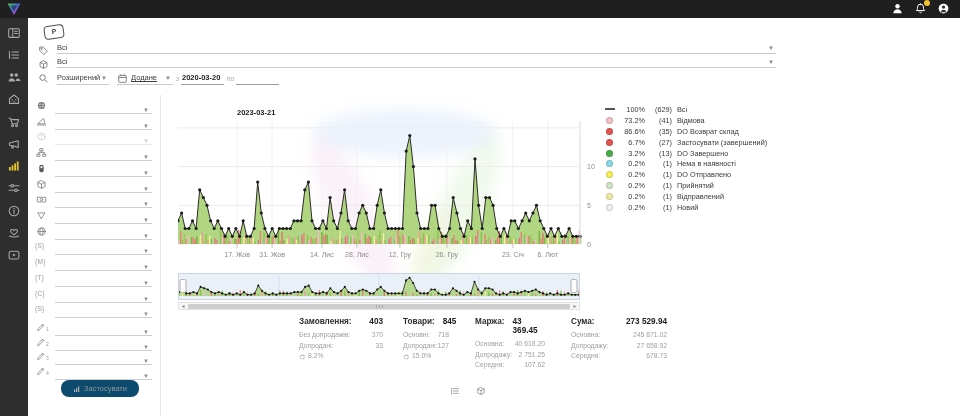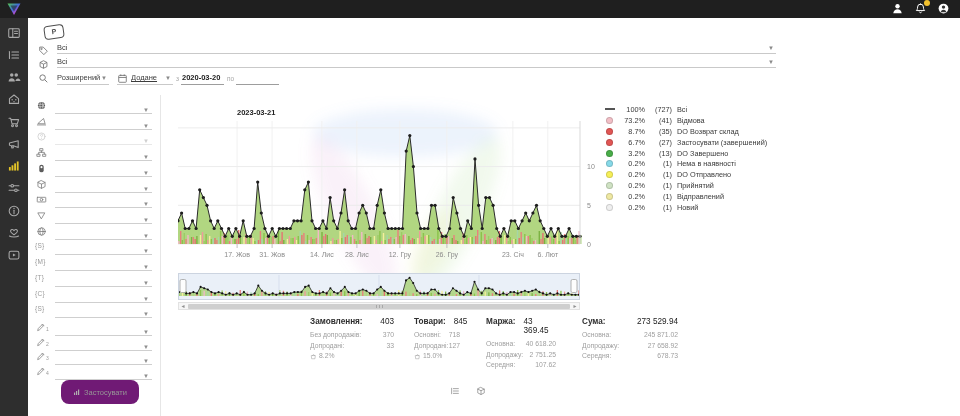--- a/index.html
+++ b/index.html
@@ -34,21 +34,21 @@
   
   .panel{position:absolute;left:28px;top:95px;width:132px;height:321px;background:#fff;border-right:1px solid #e6e6e6;z-index:6;}
   .prow{position:absolute;left:0;width:132px;height:15px;}
   .prow .picon{position:absolute;left:8px;top:0;width:11px;height:11px;color:#7f7f7f;}
   .prow .picon svg{display:block;width:100%;height:100%;}
   .prow .brace{position:absolute;left:7px;top:1px;font-size:6.5px;color:#9a9a9a;letter-spacing:.3px;}
   .prow .pline{position:absolute;left:27px;right:8px;bottom:1px;border-bottom:1px solid #cfcfcf;}
   .prow .pcaret{position:absolute;right:11px;bottom:2px;font-size:6px;color:#8f8f8f;}
   .prow.disabled .picon,.prow.disabled .pcaret{color:#cfcfcf;}
   .prow.disabled .pline{border-bottom-color:#e8e8e8;}
-  .applybtn{position:absolute;left:33px;top:285px;width:78px;height:24px;border:none;border-radius:8px;background:#701a75;color:#979797;font-size:7.5px;font-family:"Liberation Sans",sans-serif;display:flex;align-items:center;justify-content:center;gap:3px;cursor:pointer;}
+  .applybtn{position:absolute;left:33px;top:285px;width:78px;height:17px;border:none;border-radius:8px;background:#0c4a6e;color:#979797;font-size:7.5px;font-family:"Liberation Sans",sans-serif;display:flex;align-items:center;justify-content:center;gap:3px;cursor:pointer;}
   .applybtn svg{width:8px;height:8px;}
 
   
   .watermark{position:absolute;left:255px;top:95px;width:300px;height:235px;z-index:1;pointer-events:none;}
   .chartsvg{position:absolute;left:178px;top:95px;z-index:2;}
   .legend{position:absolute;left:604px;top:104px;width:178px;z-index:2;}
   .lrow{display:flex;align-items:center;height:10.9px;font-size:7.3px;color:#3a3a3a;cursor:pointer;}
   .lsw{width:11px;display:flex;justify-content:center;margin-right:2px;}
   .ldot{width:7px;height:7px;border-radius:50%;border:1px solid rgba(0,0,0,.14);box-sizing:border-box;}
   .lline{width:10px;height:2px;}
@@ -58,24 +58,24 @@
 
   
   .minimap{position:absolute;left:178px;top:273px;width:402px;height:27px;background:#eaf0f8;border:1px solid #ccd4e0;box-sizing:border-box;z-index:2;}
   .minimap svg{display:block;}
   .scroll{position:absolute;left:178px;top:302px;width:402px;height:8px;background:#f6f6f6;border:1px solid #e2e2e2;box-sizing:border-box;z-index:2;}
   .s-arrow{position:absolute;top:0;width:8px;height:6px;color:#909090;font-size:5px;line-height:6px;text-align:center;cursor:pointer;}
   .s-thumb{position:absolute;left:9px;right:9px;top:0.5px;height:5px;background:#cfcfcf;border-radius:1px;cursor:grab;}
   .s-grip{position:absolute;left:50%;top:1px;width:7px;height:3px;margin-left:-3px;background:repeating-linear-gradient(90deg,#a8a8a8 0,#a8a8a8 1px,transparent 1px,transparent 3px);}
 
   
-  .stats{position:absolute;left:310px;top:317px;display:flex;z-index:2;}
+  .stats{position:absolute;left:299px;top:317px;display:flex;z-index:2;}
   .scol{display:flex;flex-direction:column;}
   .stitle{display:flex;justify-content:space-between;font-size:8.2px;color:#2f2f2f;font-weight:600;margin-bottom:4px;}
-  .stitle .sval{font-weight:400;color:#1c1c1c;margin-left:8px;}
+  .stitle .sval{font-weight:700;color:#1c1c1c;margin-left:8px;}
   .srow{display:flex;justify-content:space-between;font-size:6.8px;color:#9e9e9e;line-height:10.5px;}
   .srow .ic{display:flex;align-items:center;gap:2px;}
   .srow svg{width:7px;height:7px;color:#9e9e9e;}
 
   .footicons{position:absolute;left:450px;top:386px;display:flex;gap:16px;z-index:2;}
   .footicons .fi{width:10px;height:10px;color:#8a8a8a;cursor:pointer;}
   .footicons svg{display:block;width:100%;height:100%;}
 </style>
 </head>
 <body>
@@ -820,36 +820,36 @@
         <line x1="369.8" y1="149" x2="369.8" y2="153" stroke="#c0c0c0"></line>
         <text x="369.8" y="162" font-size="7" fill="#8a8a8a" text-anchor="middle" font-family="Liberation Sans,sans-serif">6. Лют</text>
       </svg></div>
 
   <div class="legend" id="legendHost">
       <div class="lrow">
         <span class="lsw">
           <span class="lline" style="background:#555555"></span>
         </span>
         <span class="lpct">100%</span>
-        <span class="lcnt">(727)</span>
+        <span class="lcnt">(629)</span>
         <span class="llab">Всі</span>
       </div>
       <div class="lrow">
         <span class="lsw">
           <span class="ldot" style="background:#f2bfc6"></span>
         </span>
         <span class="lpct">73.2%</span>
         <span class="lcnt">(41)</span>
         <span class="llab">Відмова</span>
       </div>
       <div class="lrow">
         <span class="lsw">
           <span class="ldot" style="background:#e15654"></span>
         </span>
-        <span class="lpct">8.7%</span>
+        <span class="lpct">86.6%</span>
         <span class="lcnt">(35)</span>
         <span class="llab">DO Возврат склад</span>
       </div>
       <div class="lrow">
         <span class="lsw">
           <span class="ldot" style="background:#e15654"></span>
         </span>
         <span class="lpct">6.7%</span>
         <span class="lcnt">(27)</span>
         <span class="llab">Застосувати (завершений)</span>

